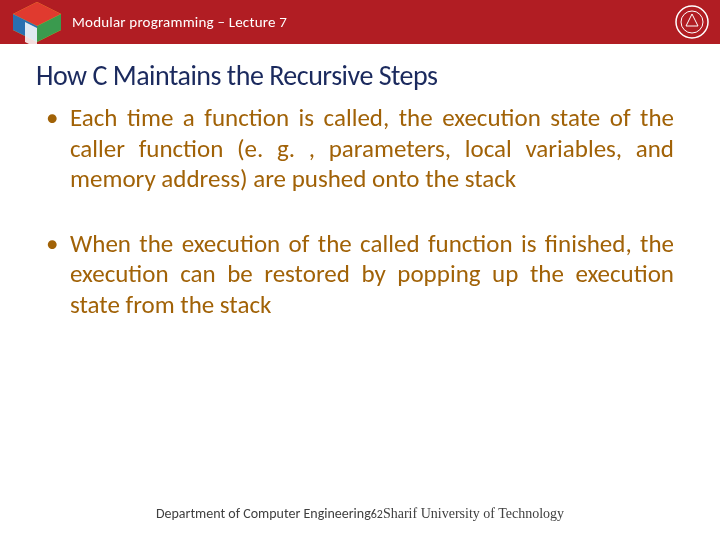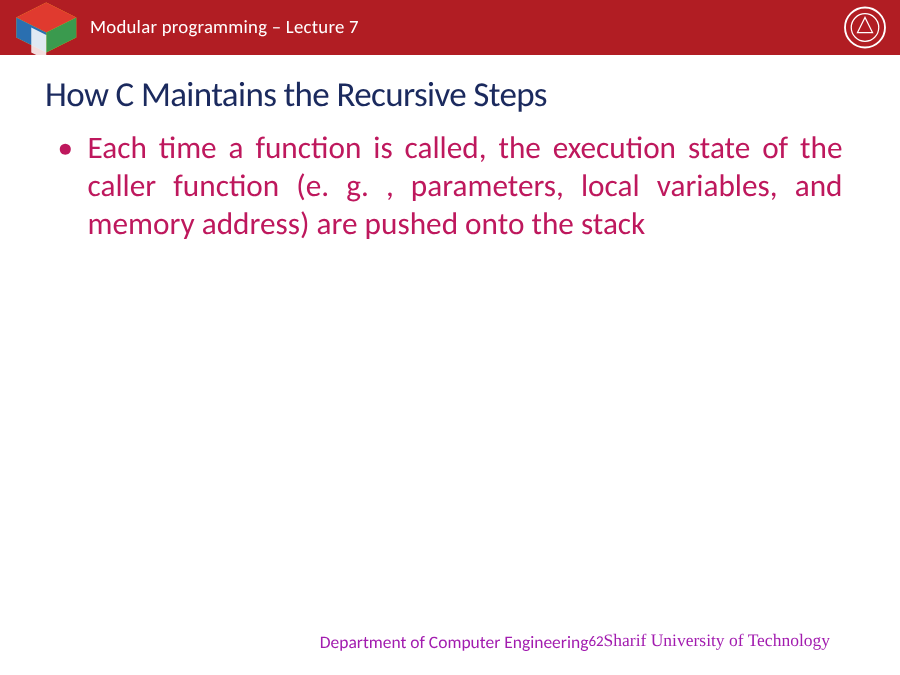--- a/index.html
+++ b/index.html
@@ -6,23 +6,23 @@
   html, body { width: 720px; height: 540px; font-family: Calibri, Arial, sans-serif; background: #fff; overflow: hidden; }
   .slide { width: 720px; height: 540px; position: relative; display: flex; flex-direction: column; border-radius: 30px; }
   .header-band { height: 44px; background: #b11d23; display: flex; align-items: center; position: relative; }
   .header-spacer { width: 72px; height: 44px; }
   .header-text { color: #fff; font-size: 15px; font-weight: 500; letter-spacing: 0.2px; }
   .logo-left { position: absolute; left: 6px; top: 0px; width: 62px; height: 56px; z-index: 2; }
   .logo-right { position: absolute; right: 10px; top: 4px; width: 36px; height: 36px; }
   .title { font-size: 28px; color: #1b2a5e; margin: 14px 0 10px 36px; font-weight: 400; letter-spacing: -0.5px; }
   .body { flex: 1; padding: 0 46px; }
   ul.bullets { list-style: none; }
-  ul.bullets li { position: relative; font-size: 25px; line-height: 1.22; color: #be185d; text-align: justify; margin-bottom: 34px; padding-left: 24px; }
+  ul.bullets li { position: relative; font-size: 25px; line-height: 1.22; color: #a16207; text-align: justify; margin-bottom: 34px; padding-left: 24px; }
   ul.bullets li::before { content: "•"; position: absolute; left: 0; top: 0; font-size: 25px; }
-  .footer { position: absolute; bottom: 18px; left: 0; width: 100%; display: flex; align-items: center; justify-content: flex-end; padding: 0 56px; font-size: 14px; color: #a21caf; }
+  .footer { position: absolute; bottom: 18px; left: 0; width: 100%; display: flex; align-items: center; justify-content: center; padding: 0 56px; font-size: 14px; color: #404040; }
   .footer .left { font-family: Calibri, Arial, sans-serif; }
   .footer .page { font-size: 12px; font-weight: 400; }
   .footer .right { font-family: Georgia, 'Times New Roman', serif; }
 </style>
 </head>
 <body>
 
 <div class="slide">
 
   <div class="header-band">
@@ -46,20 +46,21 @@
       <circle cx="18" cy="18" r="11" fill="none" stroke="#fff" stroke-width="1"></circle>
       <path d="M12 22 L18 10 L24 22 Z" fill="none" stroke="#fff" stroke-width="1"></path>
     </svg>
   </div>
 
   <h1 class="title">How C Maintains the Recursive Steps</h1>
 
   <div class="body">
     <ul class="bullets">
       <li>Each time a function is called, the execution state of the caller function (e. g. , parameters, local variables, and memory address) are pushed onto the stack</li>
+      <li>When the execution of the called function is finished, the execution can be restored by popping up the execution state from the stack</li>
     </ul>
   </div>
 
   <div class="footer">
     <span class="left">Department of Computer Engineering</span>
     <span class="page">62</span>
     <span class="right">Sharif University of Technology</span>
   </div>
 
 </div>

